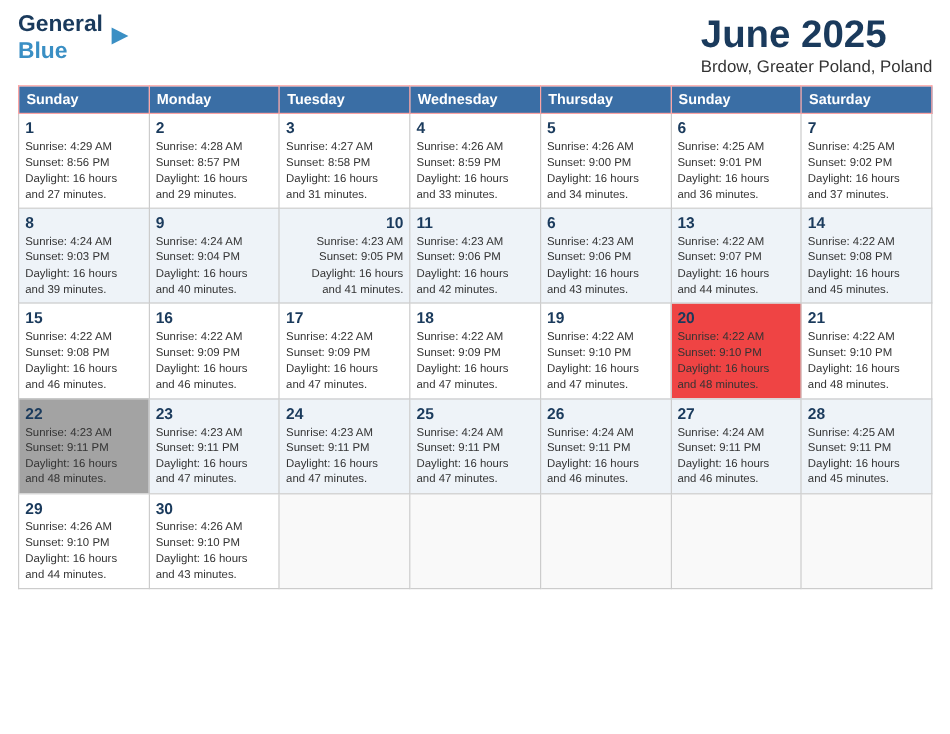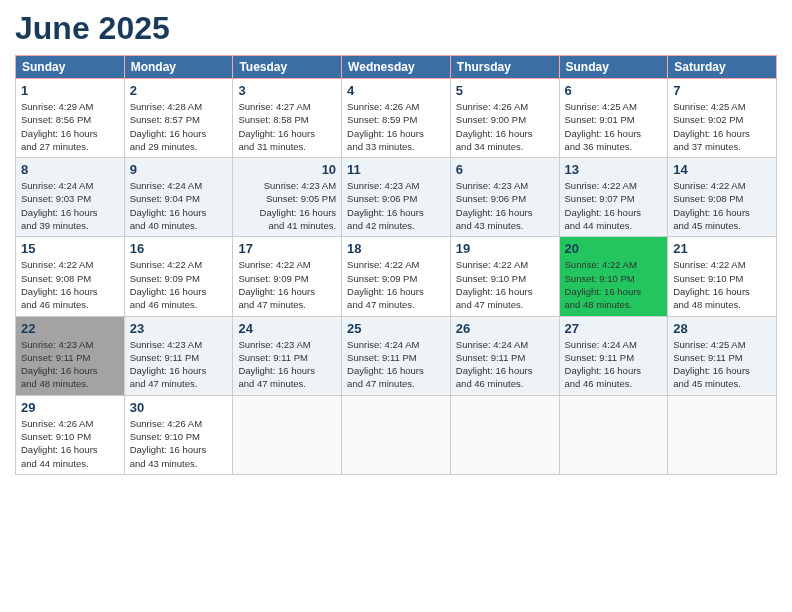--- a/index.html
+++ b/index.html
@@ -84,22 +84,34 @@
     .row-2 td { background: #f0f4f8; }
     .row-3 td { background: #fff; }
     .row-4 td { background: #f0f4f8; }
     .row-5 td { background: #fff; }
   </style>
 </head>
 <body>
 
 <div class="page">
   <div class="header">
+    <div class="logo">
+  <div style="display:flex;align-items:center;">
+    <div style="position:relative;">
+      <span style="font-size:19px;font-weight:bold;color:#1a3a5c;">General</span><br>
+      <span style="font-size:19px;font-weight:bold;color:#3a8fc4;">Blue</span>
+    </div>
+    <svg width="22" height="22" viewBox="0 0 22 22" style="margin-left:3px;margin-top:-4px;">
+      <polygon points="4,4 18,11 4,18" fill="#3a8fc4"></polygon>
+    </svg>
+  </div>
+</div>
     <div class="title-block">
       <div class="month-year">June 2025</div>
+      <div class="location">Brdow, Greater Poland, Poland</div>
     </div>
   </div>
 
   <table class="calendar-table">
     <thead>
       <tr>
         <th>Sunday</th>
         <th>Monday</th>
         <th>Tuesday</th>
         <th>Wednesday</th>
@@ -278,21 +290,21 @@
       </td>
           <td style="background: rgb(255, 255, 255);">
         <span class="day-number">19</span>
         <div class="day-info">
           Sunrise: 4:22 AM<br>
           Sunset: 9:10 PM<br>
           Daylight: 16 hours<br>
           and 47 minutes.
         </div>
       </td>
-          <td style="background: #22c55e; margin-top: 31px;">
+          <td style="background: #ef4444; margin-top: 31px;">
         <span class="day-number">20</span>
         <div class="day-info">
           Sunrise: 4:22 AM<br>
           Sunset: 9:10 PM<br>
           Daylight: 16 hours<br>
           and 48 minutes.
         </div>
       </td>
           <td style="background: rgb(255, 255, 255);">
         <span class="day-number">21</span>

